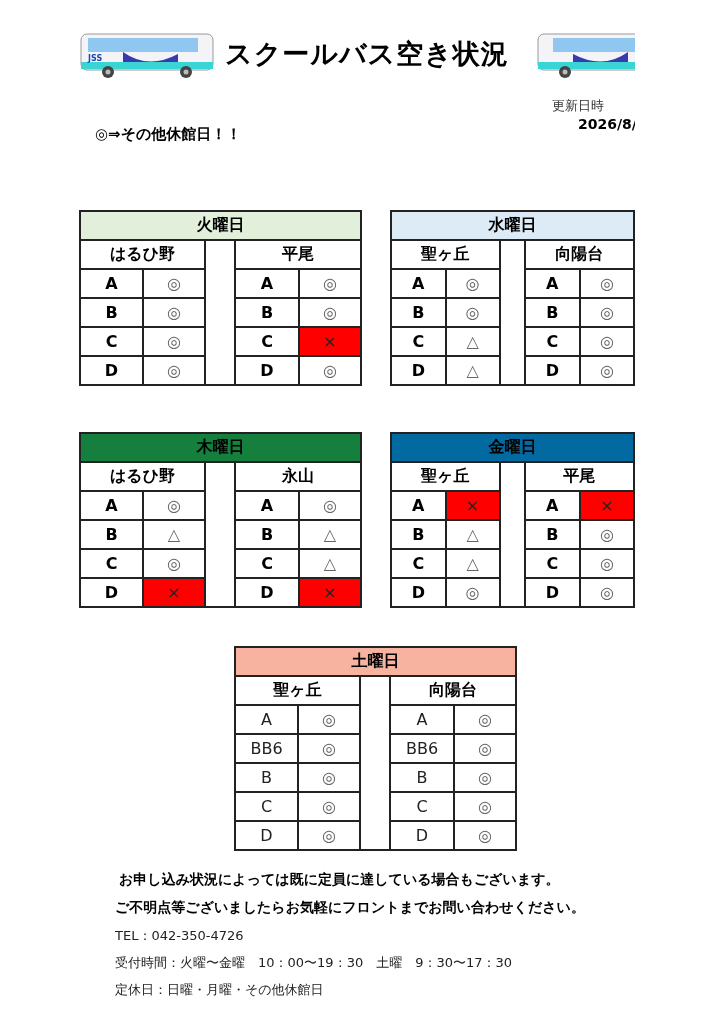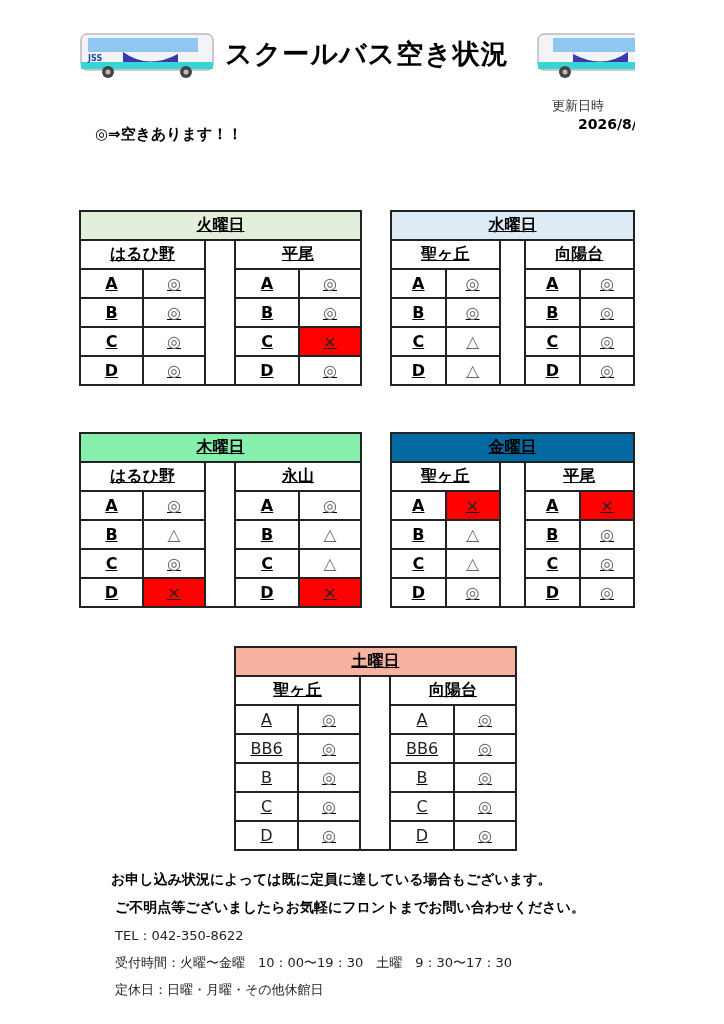--- a/index.html
+++ b/index.html
@@ -2,21 +2,21 @@
 <html><head>
 <meta charset="utf-8">
 <style>
   body { margin:0; background:#fff; font-family:"DejaVu Sans", sans-serif; color:#000; }
   .page { position:relative; width:620px; height:1024px; overflow:hidden; background:#fff;margin-left:15px; }
   .title { position:absolute; left:210px; top:36px; font-size:27px; font-weight:bold; letter-spacing:1px; }
   .bus { position:absolute; top:30px; width:138px; height:50px; }
   .updated-label { position:absolute; left:537px; top:97px; font-size:13px; color:#333; }
   .updated-date { position:absolute; left:563px; top:116px; font-size:14px; font-weight:bold; }
   .legend { position:absolute; left:80px; font-size:15px; font-weight:bold; }
-  table.sched { position:absolute; border-collapse:collapse; table-layout:fixed;text-decoration:underline; }
+  table.sched { position:absolute; border-collapse:collapse; table-layout:fixed; }
   table.sched td { border:2px solid #222; height:27px; text-align:center; font-size:16px; padding:0; }
   td.day { font-size:15px; font-weight:bold; }
   td.stop { font-size:16px; font-weight:bold; }
   td.lbl { font-weight:bold; font-size:17px; }
   td.gap { border-top:2px solid #222; border-bottom:2px solid #222; }
   td.val { color:#666; font-size:18px; }
   td.full { background:#ff0000; color:#222; }
   .sat td.lbl { font-weight:normal; color:#222; }
   .note-bold { font-size:14px; font-weight:bold; position:absolute; white-space:nowrap; }
   .note { font-size:13px; position:absolute; white-space:nowrap; color:#222; }
@@ -48,21 +48,21 @@
     <text x="108" y="31" font-size="8" fill="#1a4ab0" font-weight="bold" font-family="DejaVu Sans, sans-serif">SSL</text>
     <circle cx="30" cy="42" r="6" fill="#444"></circle>
       <circle cx="30" cy="42" r="2.5" fill="#bbb"></circle>
     <circle cx="108" cy="42" r="6" fill="#444"></circle>
       <circle cx="108" cy="42" r="2.5" fill="#bbb"></circle>
   </svg>
 
   <div class="updated-label">更新日時</div>
   <div class="updated-date">2026/8/1</div>
 
-  <div class="legend" style="top:125px">◎⇒空きあります！！</div>
+  <div class="legend" style="top:125px">◎⇒その他休館日！！</div>
 
   <div id="tables">
       <table class="sched" style="left: 64px; top: 210px;">
         <colgroup>
           <col style="width:63px">
           <col style="width:62px">
           <col style="width:30px">
           <col style="width:64px">
           <col style="width:62px">
         </colgroup>
@@ -147,21 +147,21 @@
       <table class="sched" style="left: 64px; top: 432px;">
         <colgroup>
           <col style="width:63px">
           <col style="width:62px">
           <col style="width:30px">
           <col style="width:64px">
           <col style="width:62px">
         </colgroup>
         <tbody>
           <tr>
-            <td class="day" colspan="5" style="background:#86efac">木曜日</td>
+            <td class="day" colspan="5" style="background:#15803d">木曜日</td>
           </tr>
           <tr>
             <td class="stop" colspan="2">はるひ野</td>
             <td class="gap" rowspan="5"></td>
             <td class="stop" colspan="2">永山</td>
           </tr>
           <tr>
             <td class="lbl">A</td>
             <td class="val">◎</td>
             <td class="lbl">A</td>
@@ -274,18 +274,18 @@
           <tr>
             <td class="lbl">D</td>
             <td class="val">◎</td>
             <td class="lbl">D</td>
             <td class="val">◎</td>
           </tr>
         </tbody>
       </table>
     </div>
 
-  <div class="note-bold" style="left:96px;top:871px">お申し込み状況によっては既に定員に達している場合もございます。</div>
+  <div class="note-bold" style="left:104px;top:871px">お申し込み状況によっては既に定員に達している場合もございます。</div>
   <div class="note-bold" style="left:100px;top:899px">ご不明点等ございましたらお気軽にフロントまでお問い合わせください。</div>
-  <div class="note" style="left:100px;top:927px">TEL：042-350-8622</div>
+  <div class="note" style="left:100px;top:927px">TEL：042-350-4726</div>
   <div class="note" style="left:100px;top:954px">受付時間：火曜〜金曜　10：00〜19：30　土曜　9：30〜17：30</div>
   <div class="note" style="left:100px;top:981px">定休日：日曜・月曜・その他休館日</div>
 </div>
 
 </body></html>

